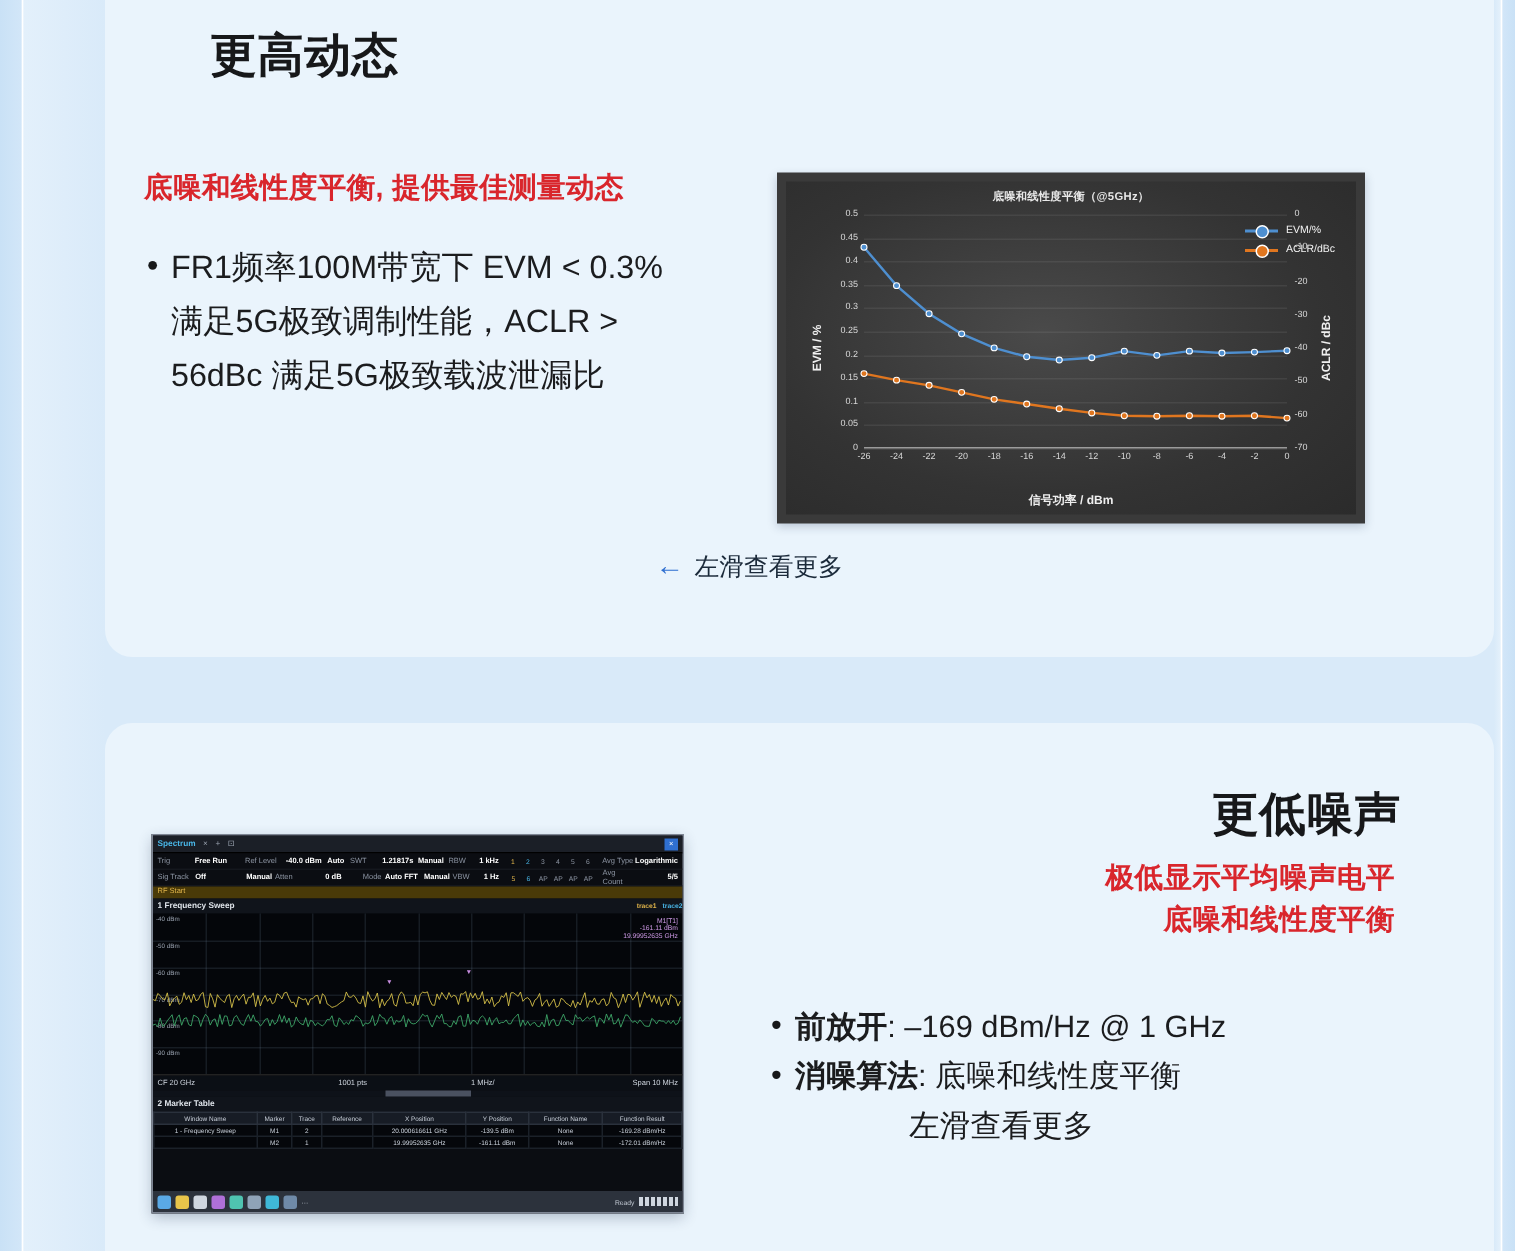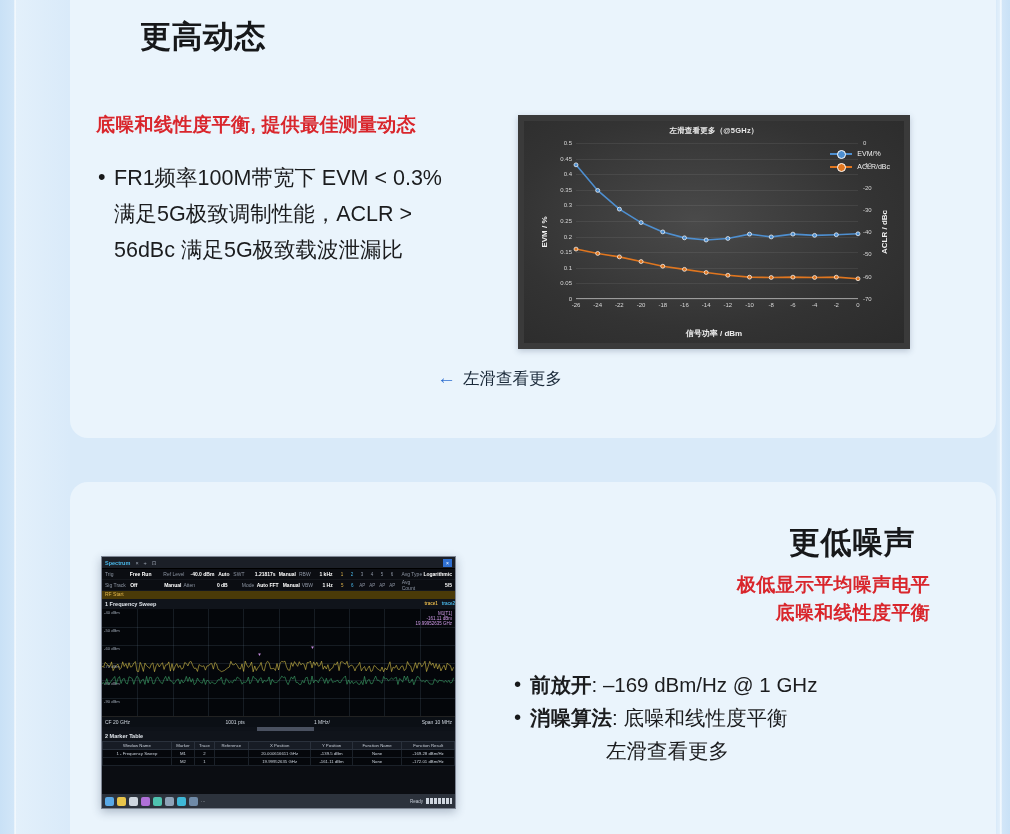--- a/index.html
+++ b/index.html
@@ -78,21 +78,21 @@
   .legend-swatch::after {
     content: ""; position: absolute; left: 7px; top: -3px; width: 7px; height: 7px;
     border-radius: 50%; border: 1.3px solid #fff;
   }
   .sw-evm  { background: #4e8fd0; }
   .sw-evm::after  { background: #4e8fd0; }
   .sw-aclr { background: #e0761f; }
   .sw-aclr::after { background: #e0761f; }
 
   
-  #sec2-title { position: absolute; right: 95px; top: 522px; }
+  #sec2-title { position: absolute; right: 76px; top: 522px; }
   #sec2-sub1  { position: absolute; right: 80px; top: 572px; }
   #sec2-sub2  { position: absolute; right: 80px; top: 600px; text-align: right; }
   #sec2-body  { position: absolute; left: 512px; top: 668px; width: 440px;
                 font-size: 20.5px; line-height: 33px; color: #1b1c1e; }
   #sec2-body b { font-weight: bold; }
   #sec2-body .indent { display: block; padding-left: 76px; }
 
   
   #analyzer {
     position: absolute; left: 101px; top: 556px; width: 355px; height: 253px;
@@ -181,21 +181,21 @@
   <ul class="bullets" id="sec1-body">
     <li>FR1频率100M带宽下 EVM &lt; 0.3% 满足5G极致调制性能，ACLR &gt; 56dBc 满足5G极致载波泄漏比</li>
   </ul>
 
   <div id="swipe-hint">
     <span class="arrow">←</span><span>左滑查看更多</span>
   </div>
 
   <div id="chart-frame">
     <div id="chart-plot">
-      <div class="chart-title">左滑查看更多（@5GHz）</div>
+      <div class="chart-title">底噪和线性度平衡（@5GHz）</div>
       <div class="axis-label" id="ylabel-left">EVM / %</div>
       <div class="axis-label" id="ylabel-right">ACLR / dBc</div>
       <div class="axis-label" id="xlabel">信号功率 / dBm</div>
 
       <div class="legend">
         <div class="legend-row">
           <span class="legend-swatch sw-evm"></span>
           <span>EVM/%</span>
         </div>
         <div class="legend-row">

